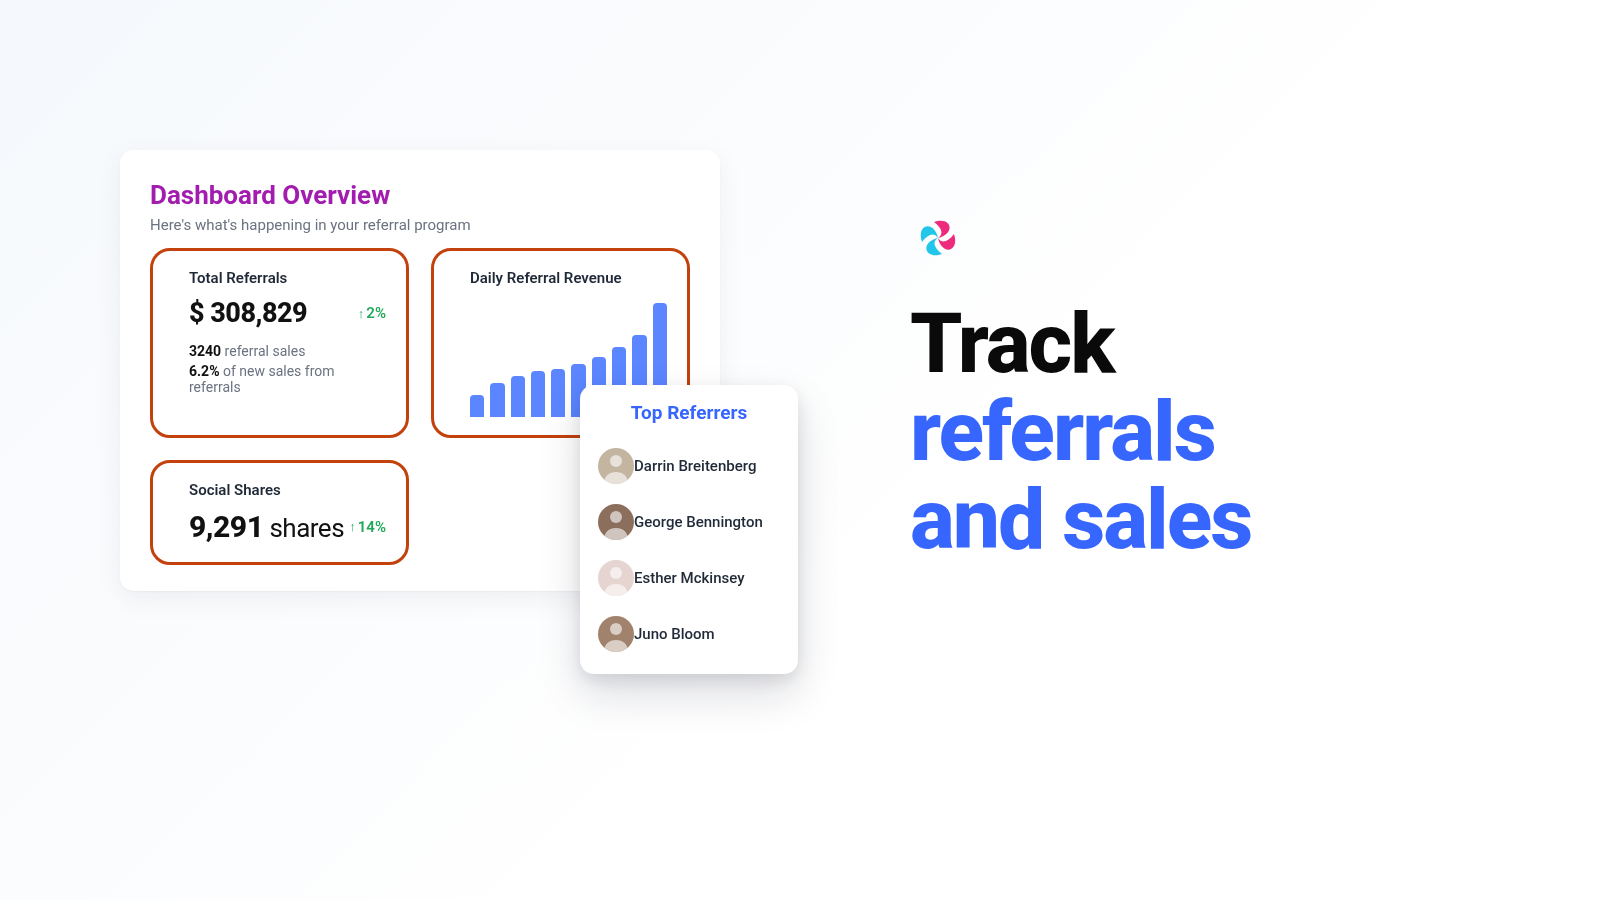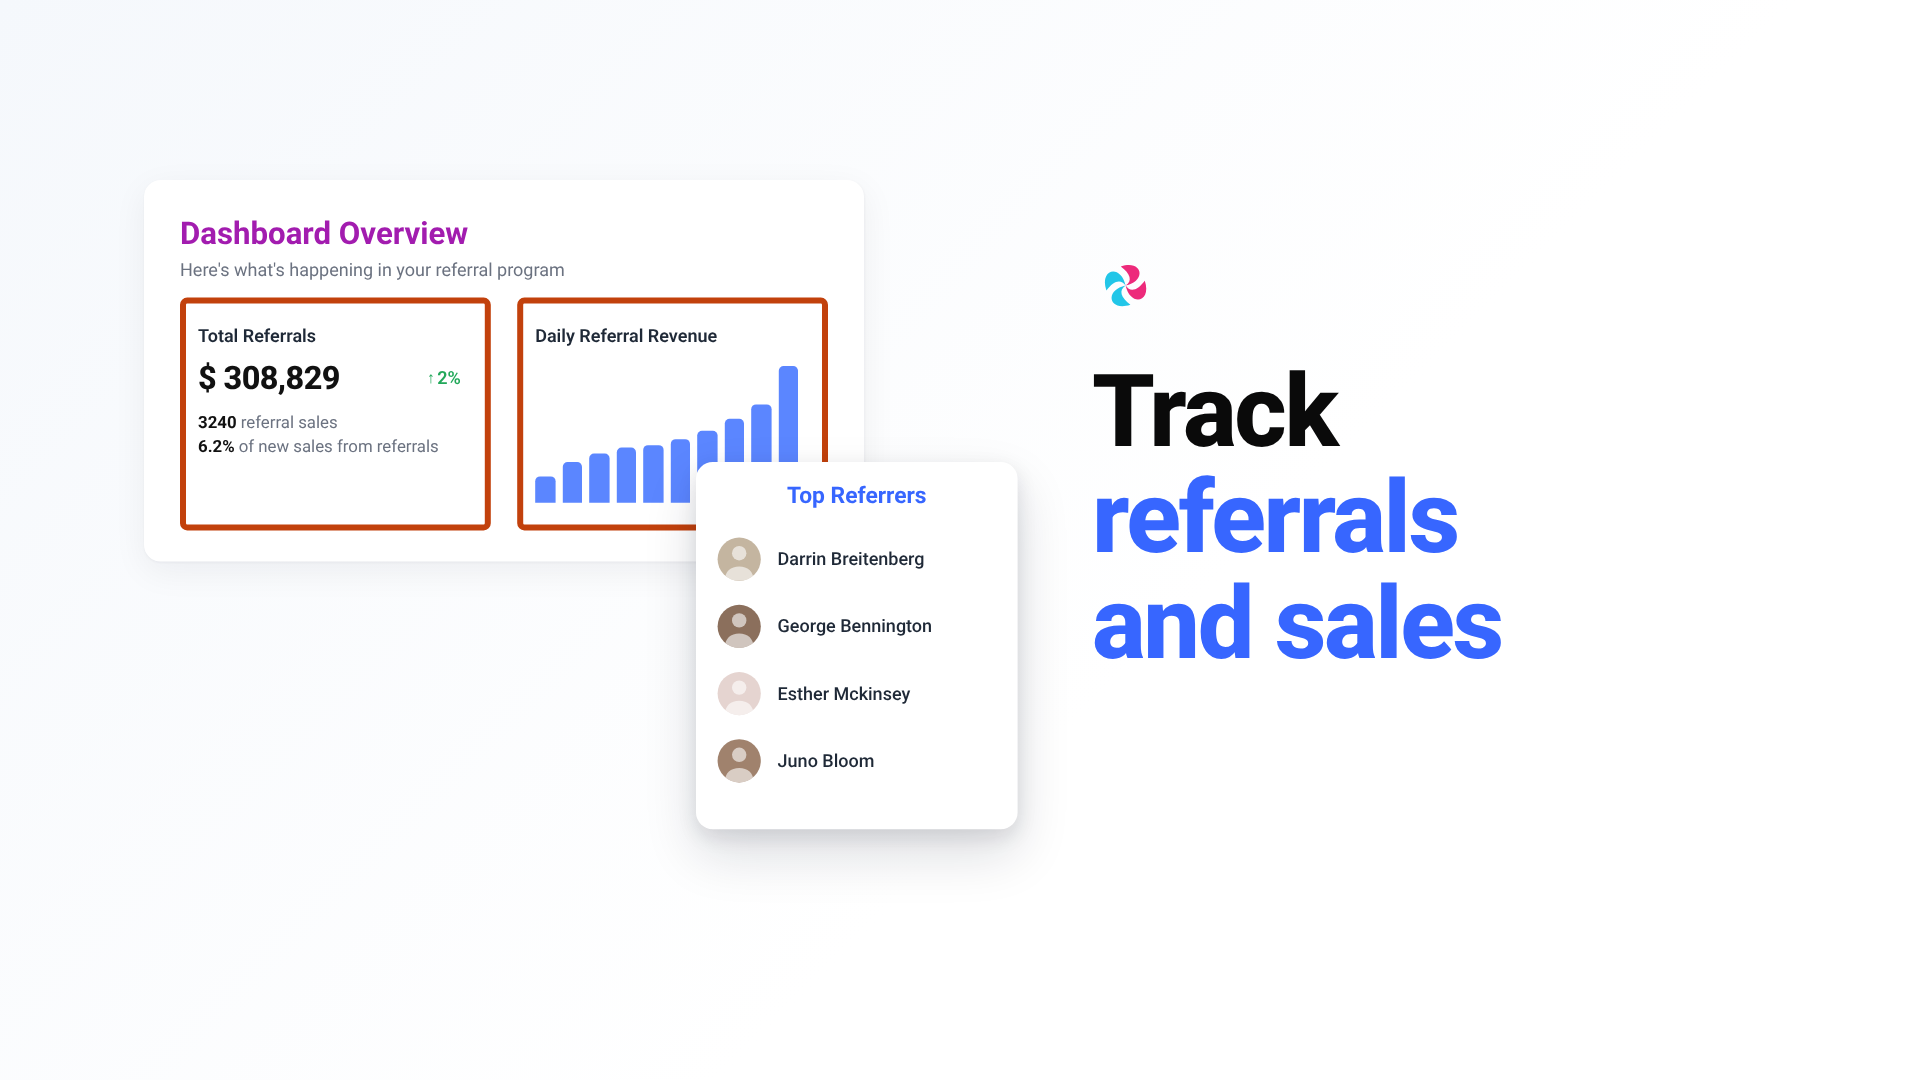--- a/index.html
+++ b/index.html
@@ -50,23 +50,23 @@
     color: #6b7280;
     margin-bottom: 14px;
   }
 
   .grid {
     display: grid;
     grid-template-columns: 1fr 1fr;
     gap: 22px;
   }
   .tile {
-    border: 5px solid #c2410c;
-    border-radius: 6px;
-    padding: 18px 20px 18px 10px;
+    border: 3px solid #c2410c;
+    border-radius: 20px;
+    padding: 18px 20px 18px 36px;
     background: #fff;
   }
   .tile-label {
     font-size: 15px;
     font-weight: 600;
     color: #1f2937;
     margin-bottom: 10px;
   }
   .tile-header-row {
     display: flex;
@@ -110,37 +110,36 @@
   }
 
   
   .tile.small .big-number { font-size: 30px; }
 
   
   .referrers {
     position: absolute;
     top: 385px;
     left: 580px;
-    width: 268px;
+    width: 218px;
     background: #fff;
     border-radius: 14px;
     box-shadow: 0 6px 16px rgba(16,24,40,0.10), 0 20px 44px rgba(16,24,40,0.14);
-    padding: 16px 18px 29px 18px;
+    padding: 16px 18px 12px 18px;
   }
   .referrers-title {
     text-align: center;
     font-size: 19px;
     font-weight: 700;
     color: #3766ff;
     margin-bottom: 14px;
   }
   .ref-row {
     display: flex;
     align-items: center;
-    gap: 14px;
     padding: 10px 0;
   }
   .avatar {
     width: 36px; height: 36px;
     border-radius: 50%;
     background: #d1d5db;
     flex-shrink: 0;
     overflow: hidden;
     display: flex; align-items: center; justify-content: center;
   }
@@ -197,20 +196,29 @@
           <div class="bar" style="height: 38%; background: rgb(91, 134, 255);"></div>
           <div class="bar" style="height: 40%; background: rgb(91, 134, 255);"></div>
           <div class="bar" style="height: 44%; background: rgb(91, 134, 255);"></div>
           <div class="bar" style="height: 50%; background: rgb(91, 134, 255);"></div>
           <div class="bar" style="height: 58%; background: rgb(91, 134, 255);"></div>
           <div class="bar" style="height: 68%; background: rgb(91, 134, 255);"></div>
           <div class="bar" style="height: 95%; background: rgb(91, 134, 255);"></div>
         </div>
     </div>
 
+    <div class="tile small">
+      <div class="tile-label">Social Shares</div>
+      <div class="tile-header-row">
+        <div class="big-number">
+          <span>9,291</span><span class="unit"> shares</span>
+        </div>
+        <span class="delta">14%</span>
+      </div>
+    </div>
 
   </div>
 </div>
 
 <div class="referrers">
   <div class="referrers-title">Top Referrers</div>
   <div id="ref-list">
       <div class="ref-row">
         <div class="avatar" style="background: rgb(196, 181, 160);">
           <svg viewBox="0 0 36 36">

